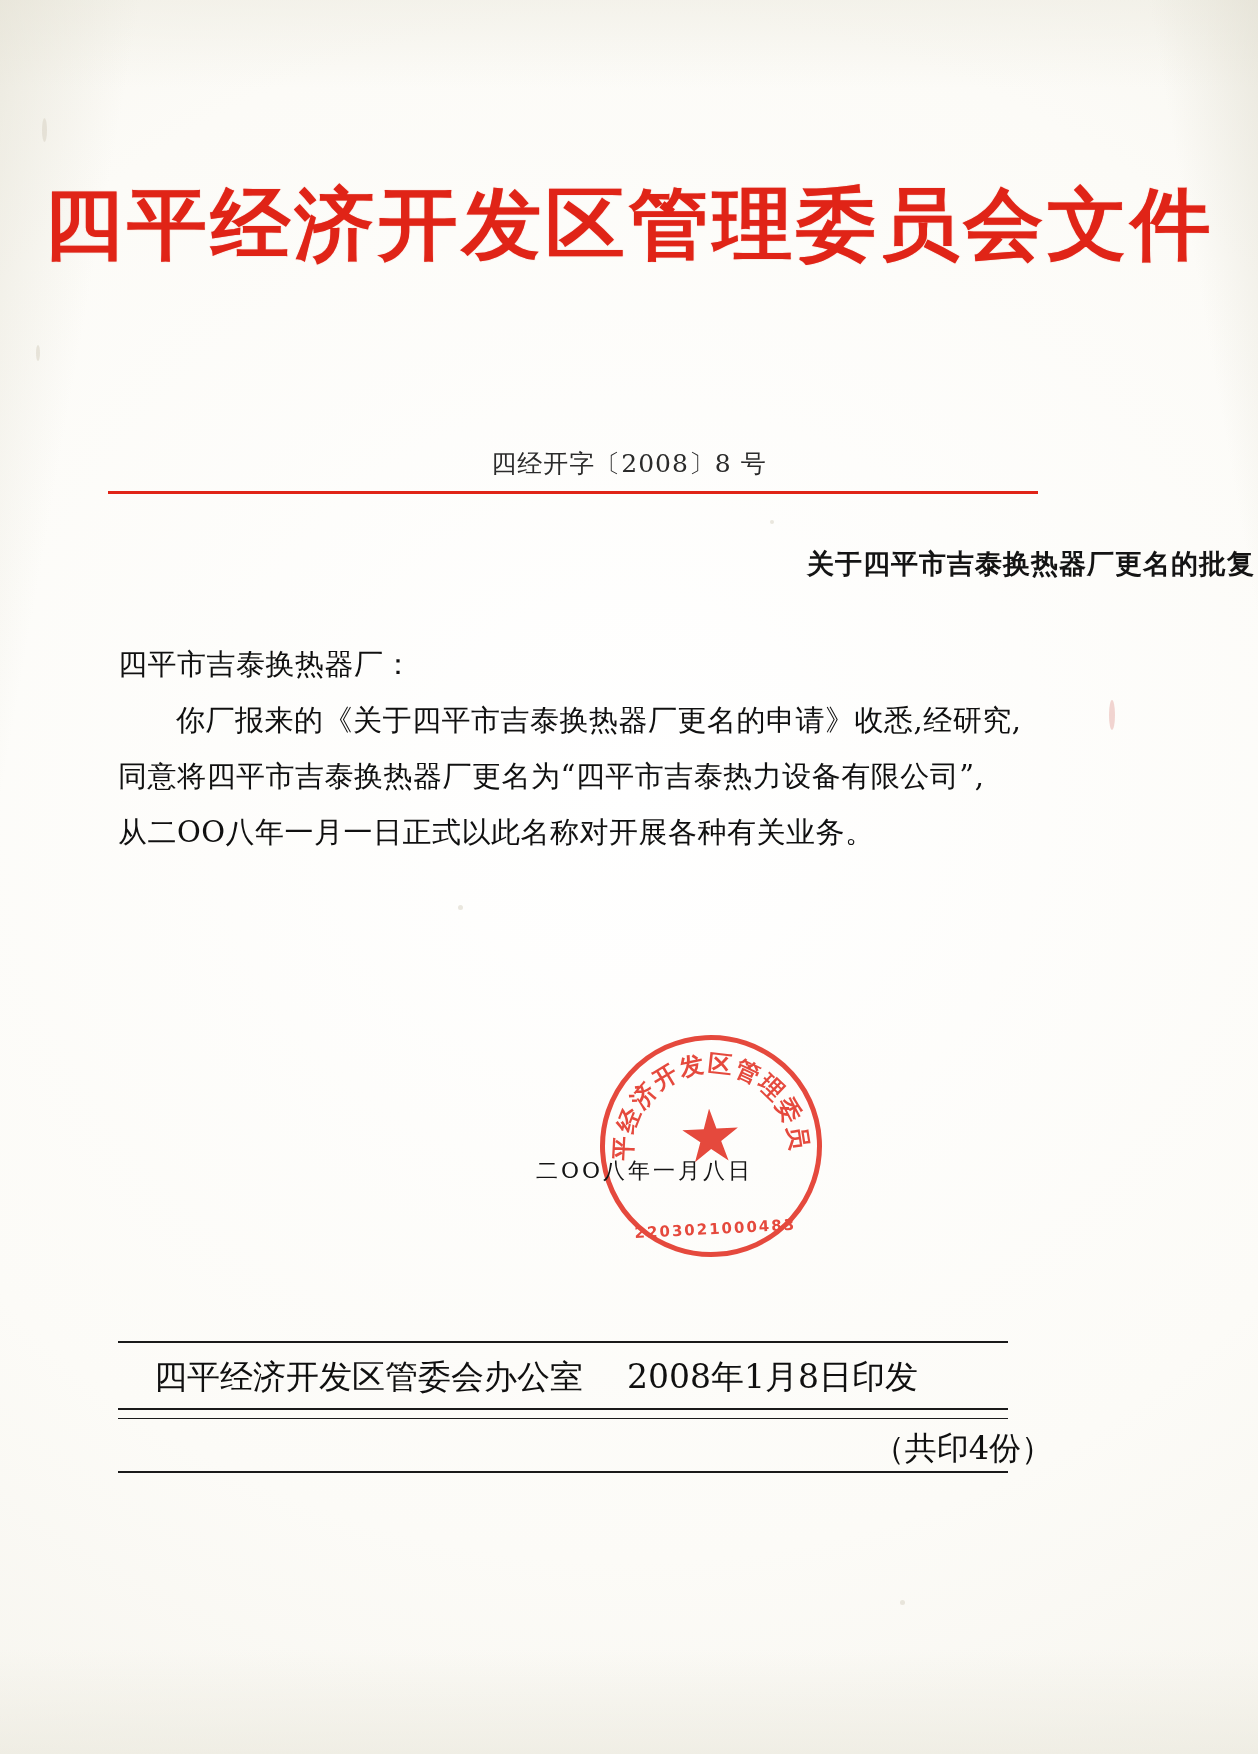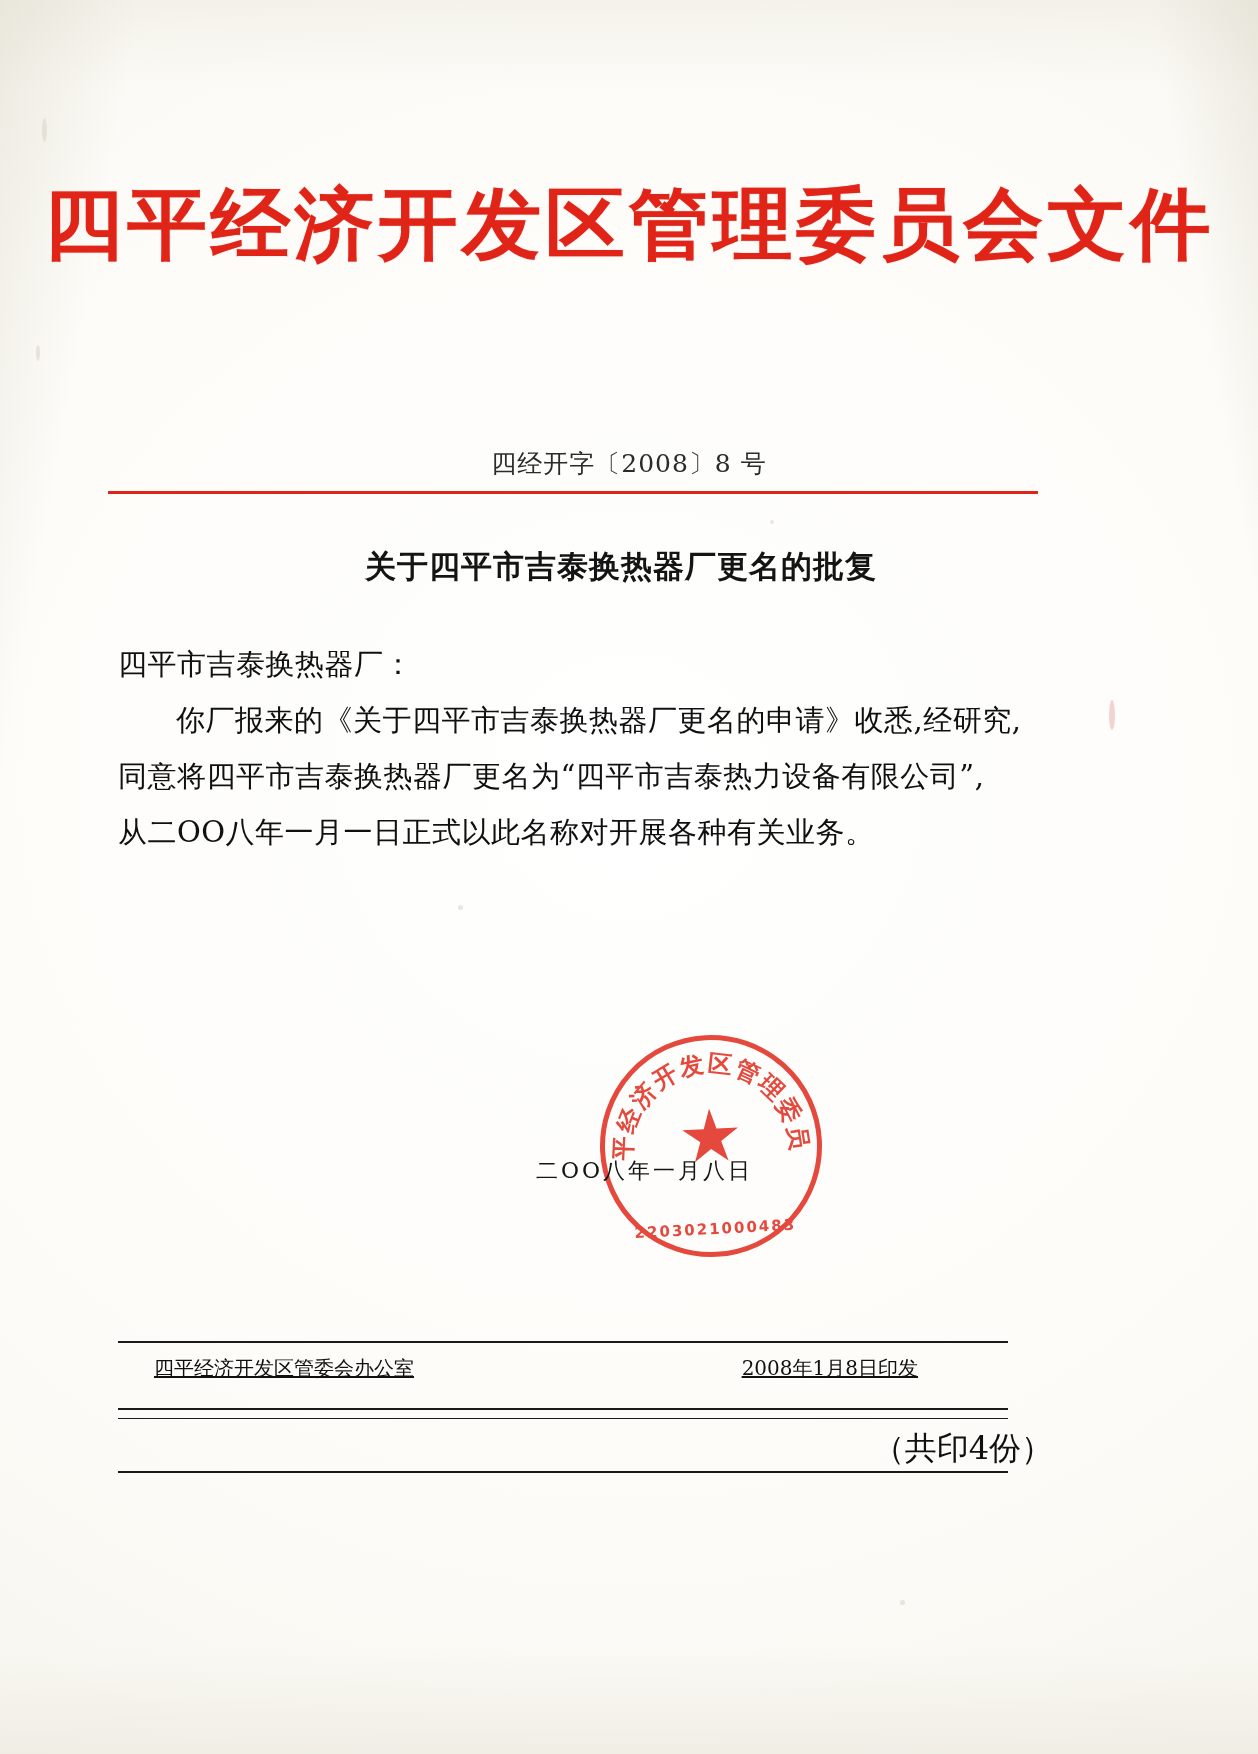--- a/index.html
+++ b/index.html
@@ -77,24 +77,24 @@
     position: absolute;
     left: 108px;
     width: 930px;
     top: 491px;
     height: 3px;
     background: #e02417;
   }
 
   .doc-title {
     position: absolute;
-    left: 0; right: 16px;
+    left: 0; right: 3px;
     top: 546px;
-    text-align: center;
-    font-size: 31px;
+    text-align: right;
+    font-size: 27px;
     font-weight: 700;
     color: #141414;
     letter-spacing: 1px;
     font-family: "DejaVu Sans", "Liberation Sans", sans-serif;
   }
 
   .body-block {
     position: absolute;
     left: 118px;
     width: 925px;
@@ -205,23 +205,22 @@
 
   .footer-row {
     position: absolute;
     left: 118px;
     width: 890px;
     top: 1355px;
     display: flex;
     justify-content: space-between;
     align-items: baseline;
     font-family: "DejaVu Serif", "Liberation Serif", serif;
-    font-size: 20px;
-    color: #101010;
-    text-decoration: underline;
+    font-size: 33px;
+    color: #101010;
   }
   .footer-row .office { padding-left: 36px; }
   .footer-row .issue  { padding-right: 90px; }
 
   .copies {
     position: absolute;
     right: 205px;
     top: 1427px;
     font-family: "DejaVu Serif", "Liberation Serif", serif;
     font-size: 32px;

